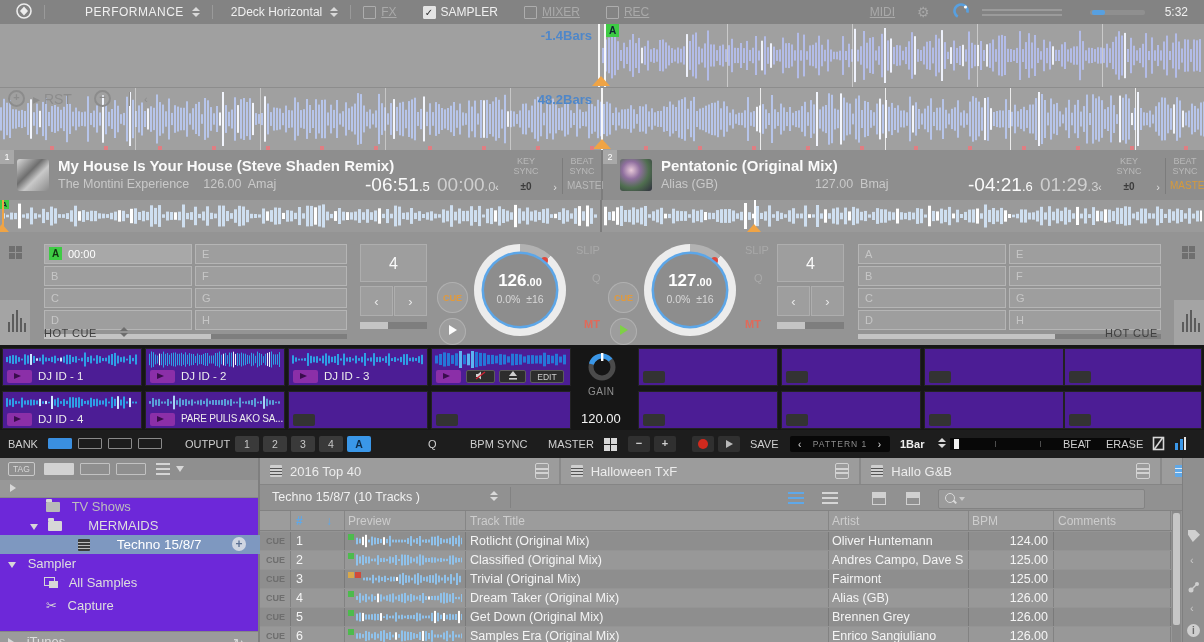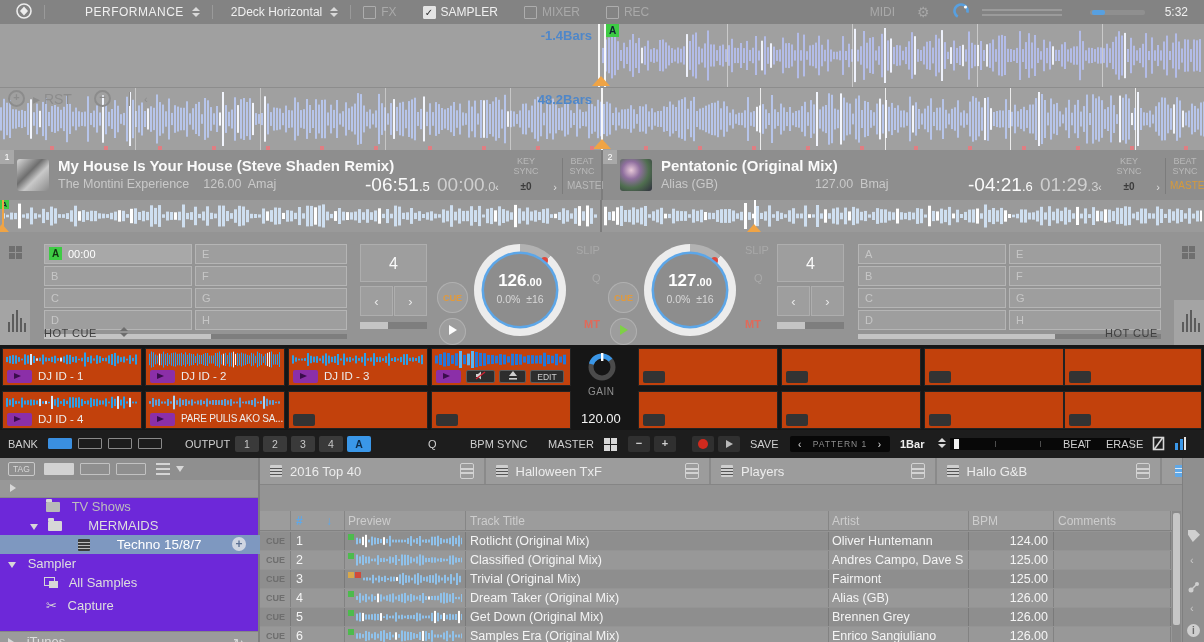--- a/index.html
+++ b/index.html
@@ -12,21 +12,21 @@
   .topbar{left:0;top:0;width:1204px;height:24px;background:#838383;border-bottom:1px solid #6e6e6e;
           display:flex;align-items:center;font-size:12px;color:#f0f0f0;}
   .tb-sep{width:1px;height:14px;background:#9a9a9a;margin:0 12px;}
   .chev2{display:inline-flex;flex-direction:column;gap:2px;margin-left:8px;}
   .chev2 i{width:0;height:0;border-left:4px solid transparent;border-right:4px solid transparent;}
   .chev-up{border-bottom:4px solid #d9d9d9;}
   .chev-dn{border-top:4px solid #d9d9d9;}
   .cb{display:inline-flex;align-items:center;gap:5px;margin-right:26px;font-size:12px;}
   .cb .box{width:11px;height:11px;border:1px solid #adadad;border-radius:1px;}
   .cb.on .box{background:#e4e4e4;border-color:#e4e4e4;color:#2c2c2c;font-size:10px;line-height:11px;text-align:center;}
-  .dimtxt{color:#a9a9a9;}
+  .dimtxt{color:#a9a9a9;text-decoration:underline;}
 
   
   .waverow{left:0;width:1204px;height:63px;background:#a0a0a0;overflow:hidden;}
   .beatline{position:absolute;top:0;bottom:0;width:1px;background:rgba(255,255,255,.8);}
   .bars-label{position:absolute;font-size:13px;font-weight:bold;color:#4f87c9;}
   .playhead{position:absolute;top:0;bottom:0;width:2px;background:rgba(255,255,255,.9);}
   .ph-tri{position:absolute;width:0;height:0;border-left:9px solid transparent;border-right:9px solid transparent;border-bottom:10px solid #f0a445;}
   .cue-flag{position:absolute;width:13px;height:13px;background:#3ecb44;color:#123;font-size:10px;font-weight:bold;
             text-align:center;line-height:13px;}
   .ticks{position:absolute;left:0;width:1204px;height:4px;
@@ -83,21 +83,21 @@
   .side-lbl{position:absolute;font-size:11px;color:#a9a9a9;}
   .mt{color:#e06a5a !important;font-weight:bold;}
   .gridicon{position:absolute;width:13px;height:13px;display:grid;grid-template-columns:6px 6px;gap:1px;}
   .gridicon i{background:#6f6f6f;height:6px;}
   .edgestrip{position:absolute;width:30px;height:45px;background:#a4a4a4;}
   .vbars{position:absolute;display:flex;gap:2px;align-items:flex-end;height:22px;}
   .vbars i{width:2px;background:#5c5c5c;}
 
   
   .sampler{left:0;top:345px;width:1204px;height:85px;background:#161616;}
-  .scell{position:absolute;width:140px;height:38px;background:#c2410c;border:1px solid #222;box-sizing:border-box;}
+  .scell{position:absolute;width:140px;height:38px;background:#4c1d95;border:1px solid #222;box-sizing:border-box;}
   .swave{position:absolute;left:3px;right:3px;top:2px;height:17px;}
   .pbtn{position:absolute;left:4px;top:21px;width:25px;height:13px;background:#8b2fa8;border-radius:2px;}
   .pbtn i{position:absolute;left:7px;top:3px;width:0;height:0;border-top:3.5px solid transparent;border-bottom:3.5px solid transparent;border-left:7px solid #3a0d4d;}
   .sname{position:absolute;left:35px;top:21px;font-size:11.5px;color:#ececec;}
   .sbtn{position:absolute;top:21px;height:13px;background:#2d2d2d;border:1px solid #5c5c5c;border-radius:2px;
         color:#cfcfcf;font-size:8.5px;text-align:center;line-height:13px;box-sizing:border-box;}
   .emptybtn{position:absolute;left:4px;top:22px;width:22px;height:12px;background:#333;border-radius:2px;}
   .gain-lbl{position:absolute;font-size:10px;color:#8f8f8f;letter-spacing:.5px;}
   .gain-val{position:absolute;font-size:13px;color:#f2f2f2;}
 
@@ -1839,35 +1839,46 @@
       <div class="tab">
         <span class="plicon" style="background:#cfcfcf;background-image:linear-gradient(#0000 3px,#555 3px,#555 4px,#0000 4px,#0000 6px,#555 6px,#555 7px,#0000 7px,#0000 9px,#555 9px,#555 10px,#0000 10px)"></span>
         <span>2016 Top 40</span>
         <span class="docic"></span>
       </div>
       <div class="tab">
         <span class="plicon" style="background:#cfcfcf;background-image:linear-gradient(#0000 3px,#555 3px,#555 4px,#0000 4px,#0000 6px,#555 6px,#555 7px,#0000 7px,#0000 9px,#555 9px,#555 10px,#0000 10px)"></span>
         <span>Halloween TxF</span>
         <span class="docic"></span>
       </div>
-      <div class="tab">
-        <span class="plicon" style="background:#cfcfcf;background-image:linear-gradient(#0000 3px,#555 3px,#555 4px,#0000 4px,#0000 6px,#555 6px,#555 7px,#0000 7px,#0000 9px,#555 9px,#555 10px,#0000 10px)"></span>
-        <span>Players</span>
-        <span class="docic"></span>
-      </div>
       <div class="tab" style="border-right:none">
         <span class="plicon" style="background:#cfcfcf;background-image:linear-gradient(#0000 3px,#555 3px,#555 4px,#0000 4px,#0000 6px,#555 6px,#555 7px,#0000 7px,#0000 9px,#555 9px,#555 10px,#0000 10px)"></span>
         <span>Hallo G&amp;B</span>
         <span class="docic"></span>
       </div>
       <div style="width:42px;display:flex;align-items:center;justify-content:center;border-left:2px solid #8a8a8a">
         <span class="tbl-ic"></span>
       </div>
     </div>
 
+    <div class="toolbar">
+      <span style="position:absolute;left:12px;top:5px;font-size:12.5px;color:#f0f0f0">Techno 15/8/7 (10 Tracks )</span>
+      <span class="chev2" style="position:absolute;left:222px;top:6px">
+          <i class="chev-up"></i>
+          <i class="chev-dn"></i>
+        </span>
+      <span style="position:absolute;left:250px;top:2px;width:1px;height:21px;background:#828282"></span>
+      <span class="listic blue" style="left:528px"></span>
+      <span class="listic" style="left:562px"></span>
+      <span class="covic" style="left:612px"></span>
+      <span class="covic" style="left:646px"></span>
+      <div class="searchbox">
+        <span class="magsm"></span>
+        <span class="tri-d" style="position:absolute;left:20px;top:7px;border-left-width:3.5px;border-right-width:3.5px;border-top-width:4.5px;border-top-color:#c9c9c9"></span>
+      </div>
+    </div>
 
     <div class="thead">
       <span style="left:36px;color:#5fa8e8;font-weight:bold">#</span>
       <span style="left:66px;color:#5fa8e8">↓</span>
       <span style="left:88px">Preview</span>
       <span style="left:210px">Track Title</span>
       <span style="left:572px">Artist</span>
       <span style="left:712px">BPM</span>
       <span style="left:798px">Comments</span>
       <i class="colsep" style="left:30px"></i>

